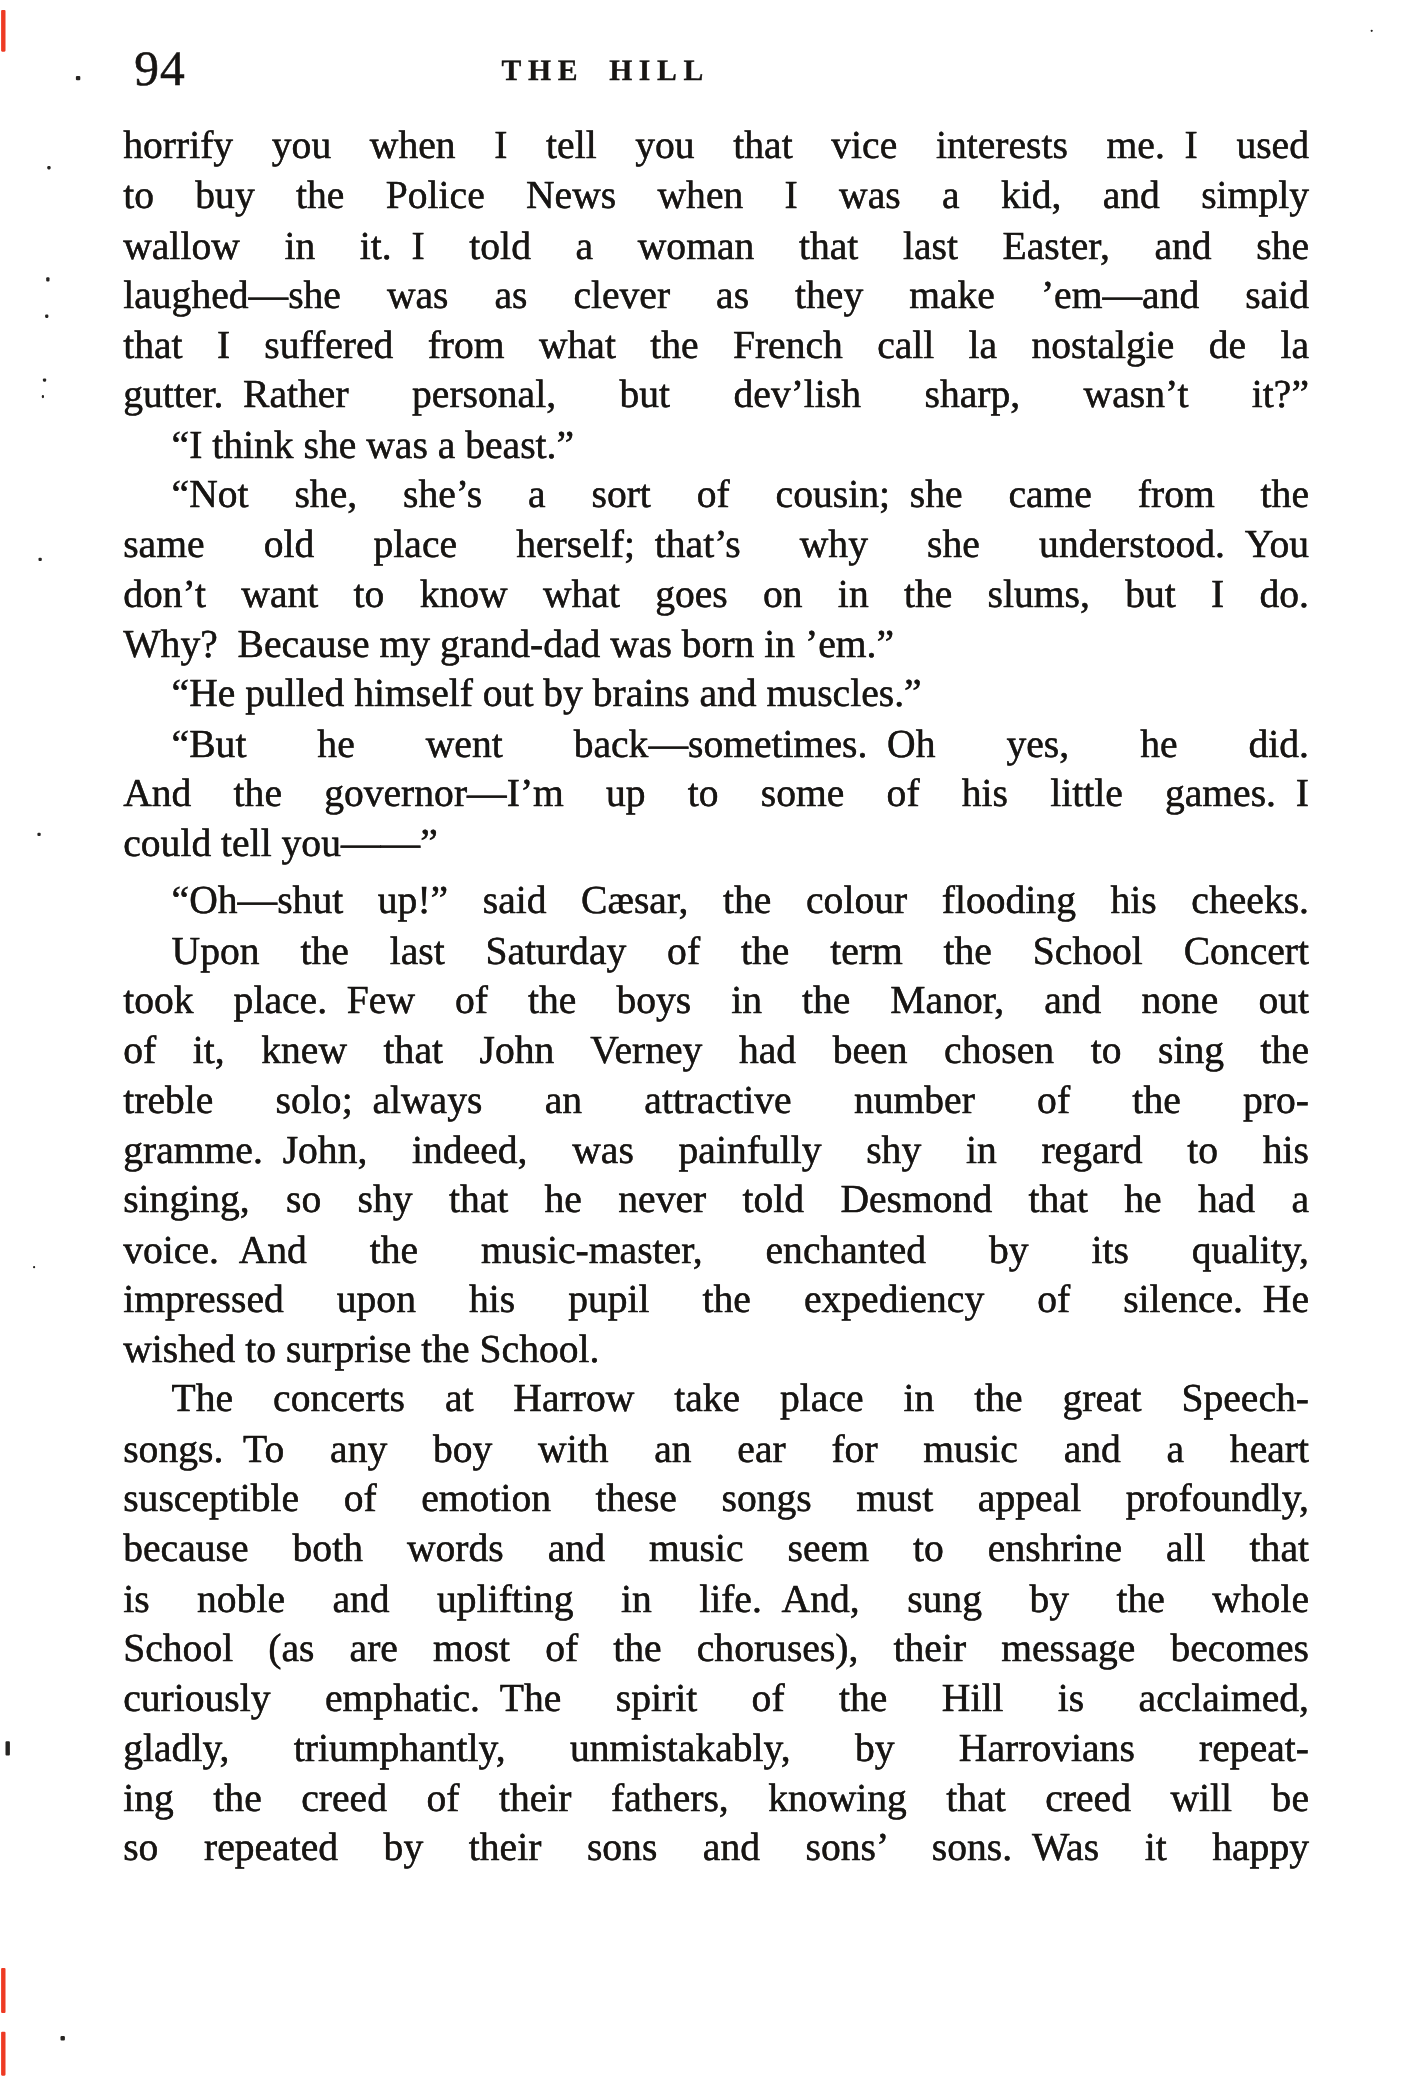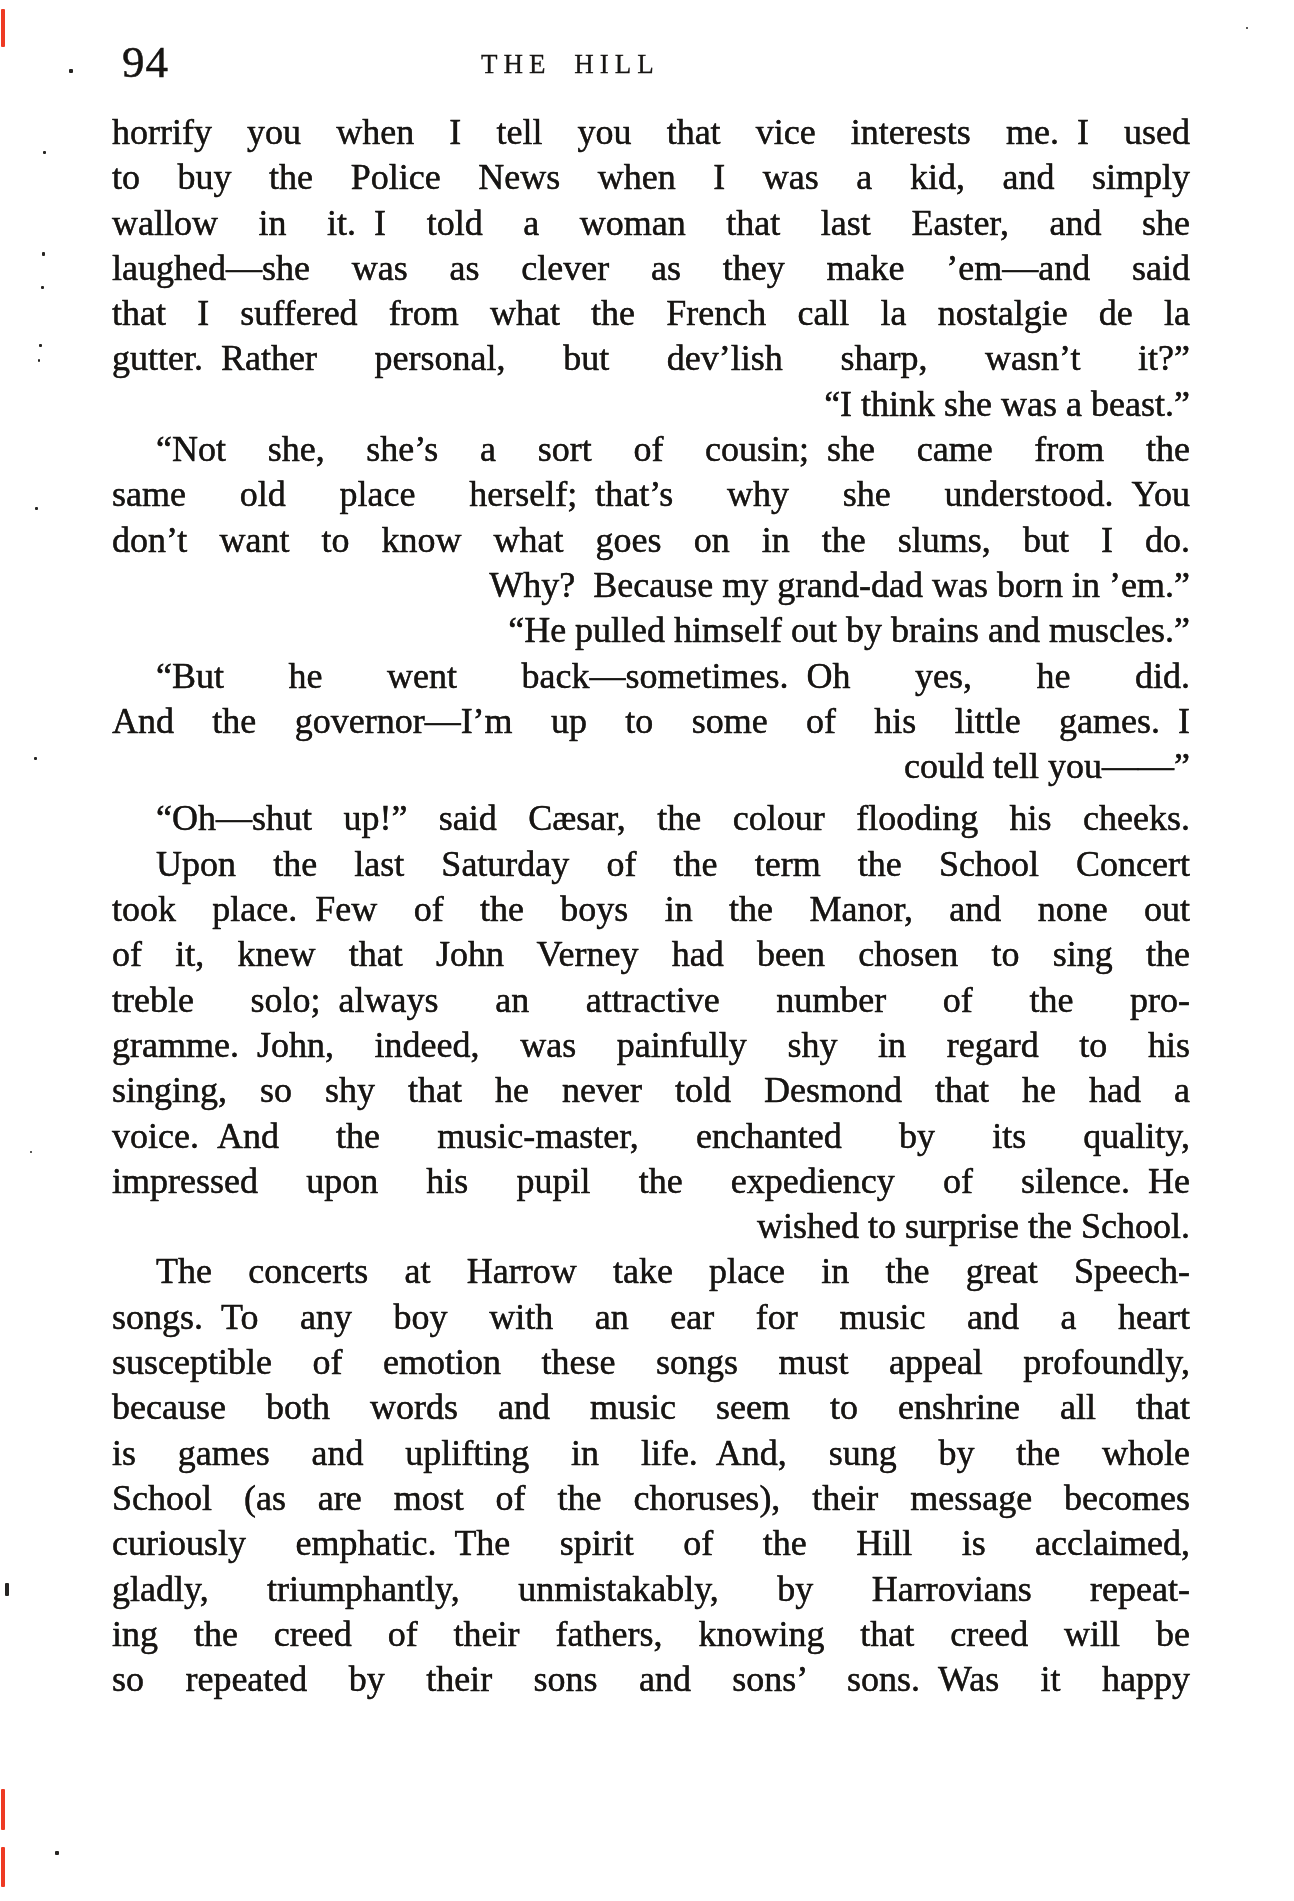--- a/index.html
+++ b/index.html
@@ -12,35 +12,35 @@
     color:#171513;
   }
   
   .pagenum{
     position:absolute;left:122px;top:40px;
     font-size:45px;line-height:1;
     letter-spacing:1px;
     -webkit-text-stroke:0.5px currentColor;
   }
   .runtitle{
-    position:absolute;left:481px;top:51px;
+    position:absolute;left:456px;top:51px;
     font-size:27px;line-height:1;
-    font-weight:normal;
+    font-weight:bold;
     letter-spacing:6px;
     word-spacing:10px;
     -webkit-text-stroke:0.3px currentColor;
   }
   
   .textblock{
     position:absolute;left:112px;top:110px;width:1078px;
     font-size:36px;line-height:45.3px;
     -webkit-text-stroke:0.4px currentColor;
     text-shadow:0 0 0.5px rgba(20,18,16,.65);
   }
-  .line{text-align:right;}
+  .line{text-align:left;}
   .line.justify{text-align:justify;text-align-last:justify;}
   .line.indent{padding-left:44px;}
   .line.gap-before{margin-top:7px;}
   .it{}
   
   .artifact{position:absolute;border-radius:1px;}
   .speck{background:#262422;}
   .redmark{background:#ee3a23;}
 </style>
 </head>
@@ -75,21 +75,21 @@
       <div class="line justify"><span>treble solo; always an attractive number of the pro-</span></div>
       <div class="line justify"><span>gramme. John, indeed, was painfully shy in regard to his</span></div>
       <div class="line justify"><span>singing, so shy that he never told Desmond that he had a</span></div>
       <div class="line justify"><span>voice. And the music-master, enchanted by its quality,</span></div>
       <div class="line justify"><span>impressed upon his pupil the expediency of silence. He</span></div>
       <div class="line"><span>wished to surprise the School.</span></div>
       <div class="line indent justify"><span>The concerts at Harrow take place in the great Speech-</span></div>
       <div class="line justify"><span>songs. To any boy with an ear for music and a heart</span></div>
       <div class="line justify"><span>susceptible of emotion these songs must appeal profoundly,</span></div>
       <div class="line justify"><span>because both words and music seem to enshrine all that</span></div>
-      <div class="line justify"><span>is games and uplifting in life. And, sung by the whole</span></div>
+      <div class="line justify"><span>is noble and uplifting in life. And, sung by the whole</span></div>
       <div class="line justify"><span>School (as are most of the choruses), their message becomes</span></div>
       <div class="line justify"><span>curiously emphatic. The spirit of the Hill is acclaimed,</span></div>
       <div class="line justify"><span>gladly, triumphantly, unmistakably, by Harrovians repeat-</span></div>
       <div class="line justify"><span>ing the creed of their fathers, knowing that creed will be</span></div>
       <div class="line justify"><span>so repeated by their sons and sons’ sons. Was it happy</span></div>
     </main>
 
   <div id="artifact-layer">
       <div class="artifact redmark" style="left: 1px; top: 9px; width: 4px; height: 38px;"></div>
       <div class="artifact redmark" style="left: 1px; top: 1789px; width: 4px; height: 41px;"></div>

